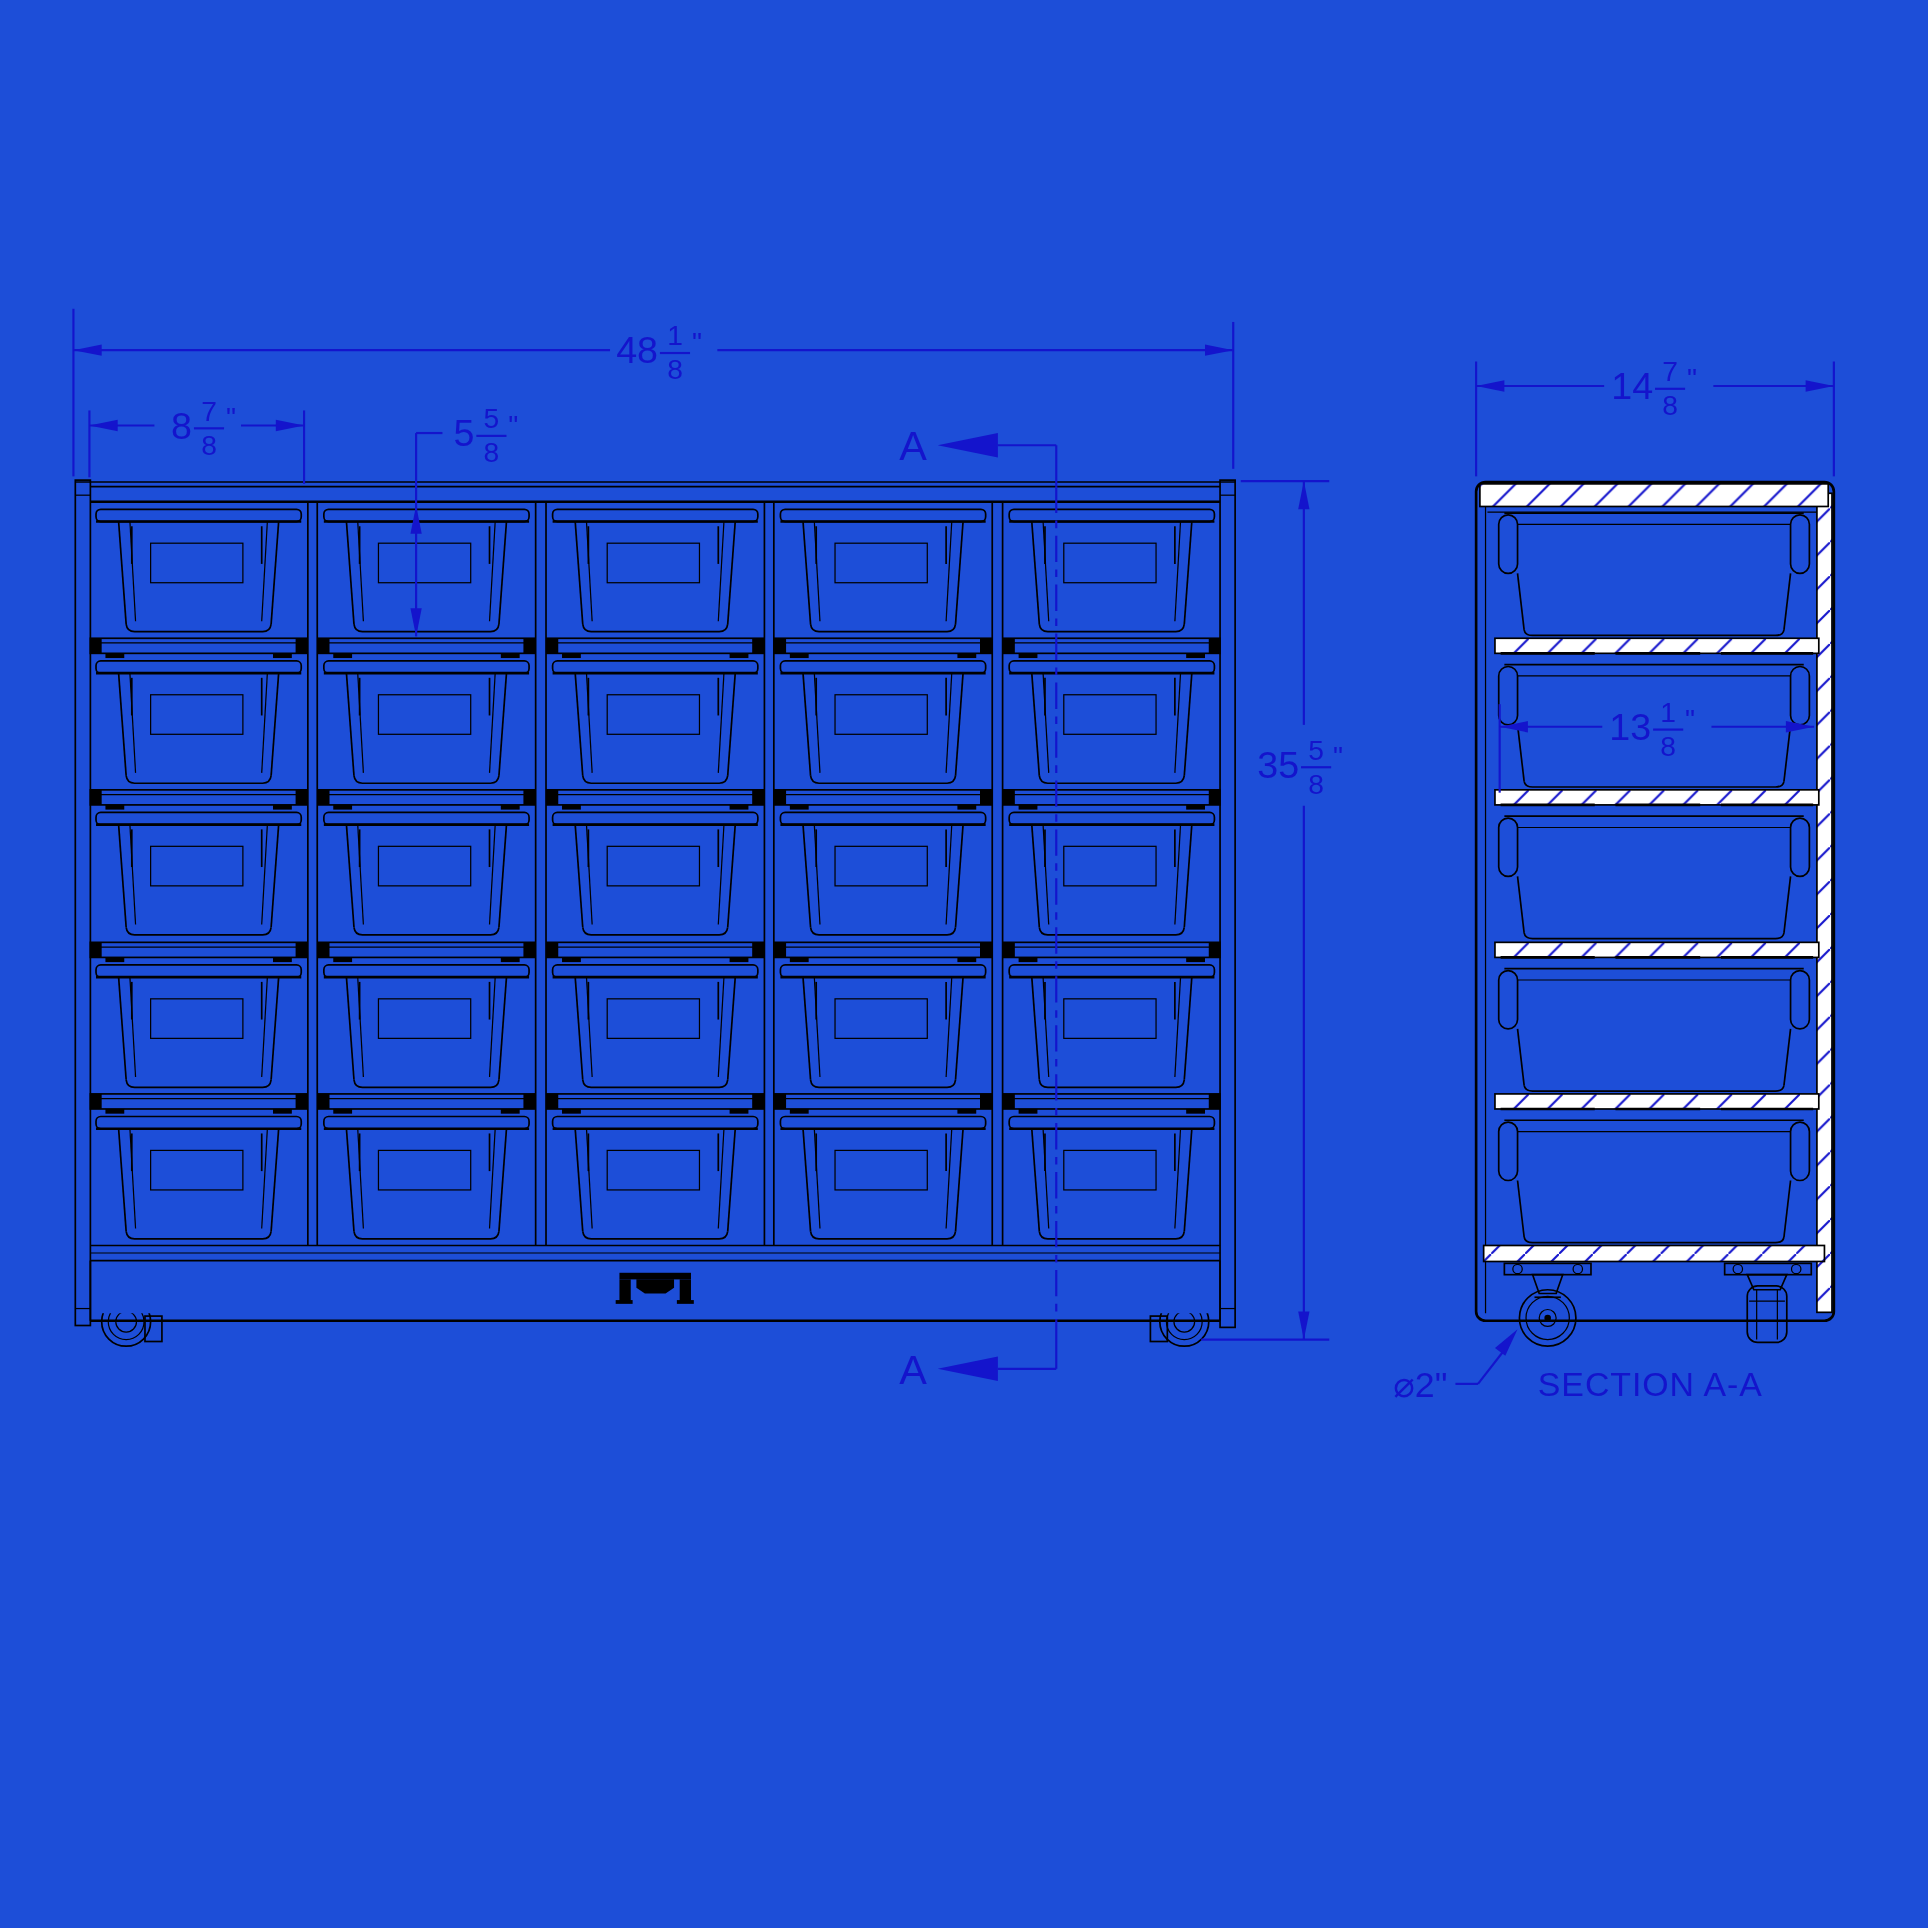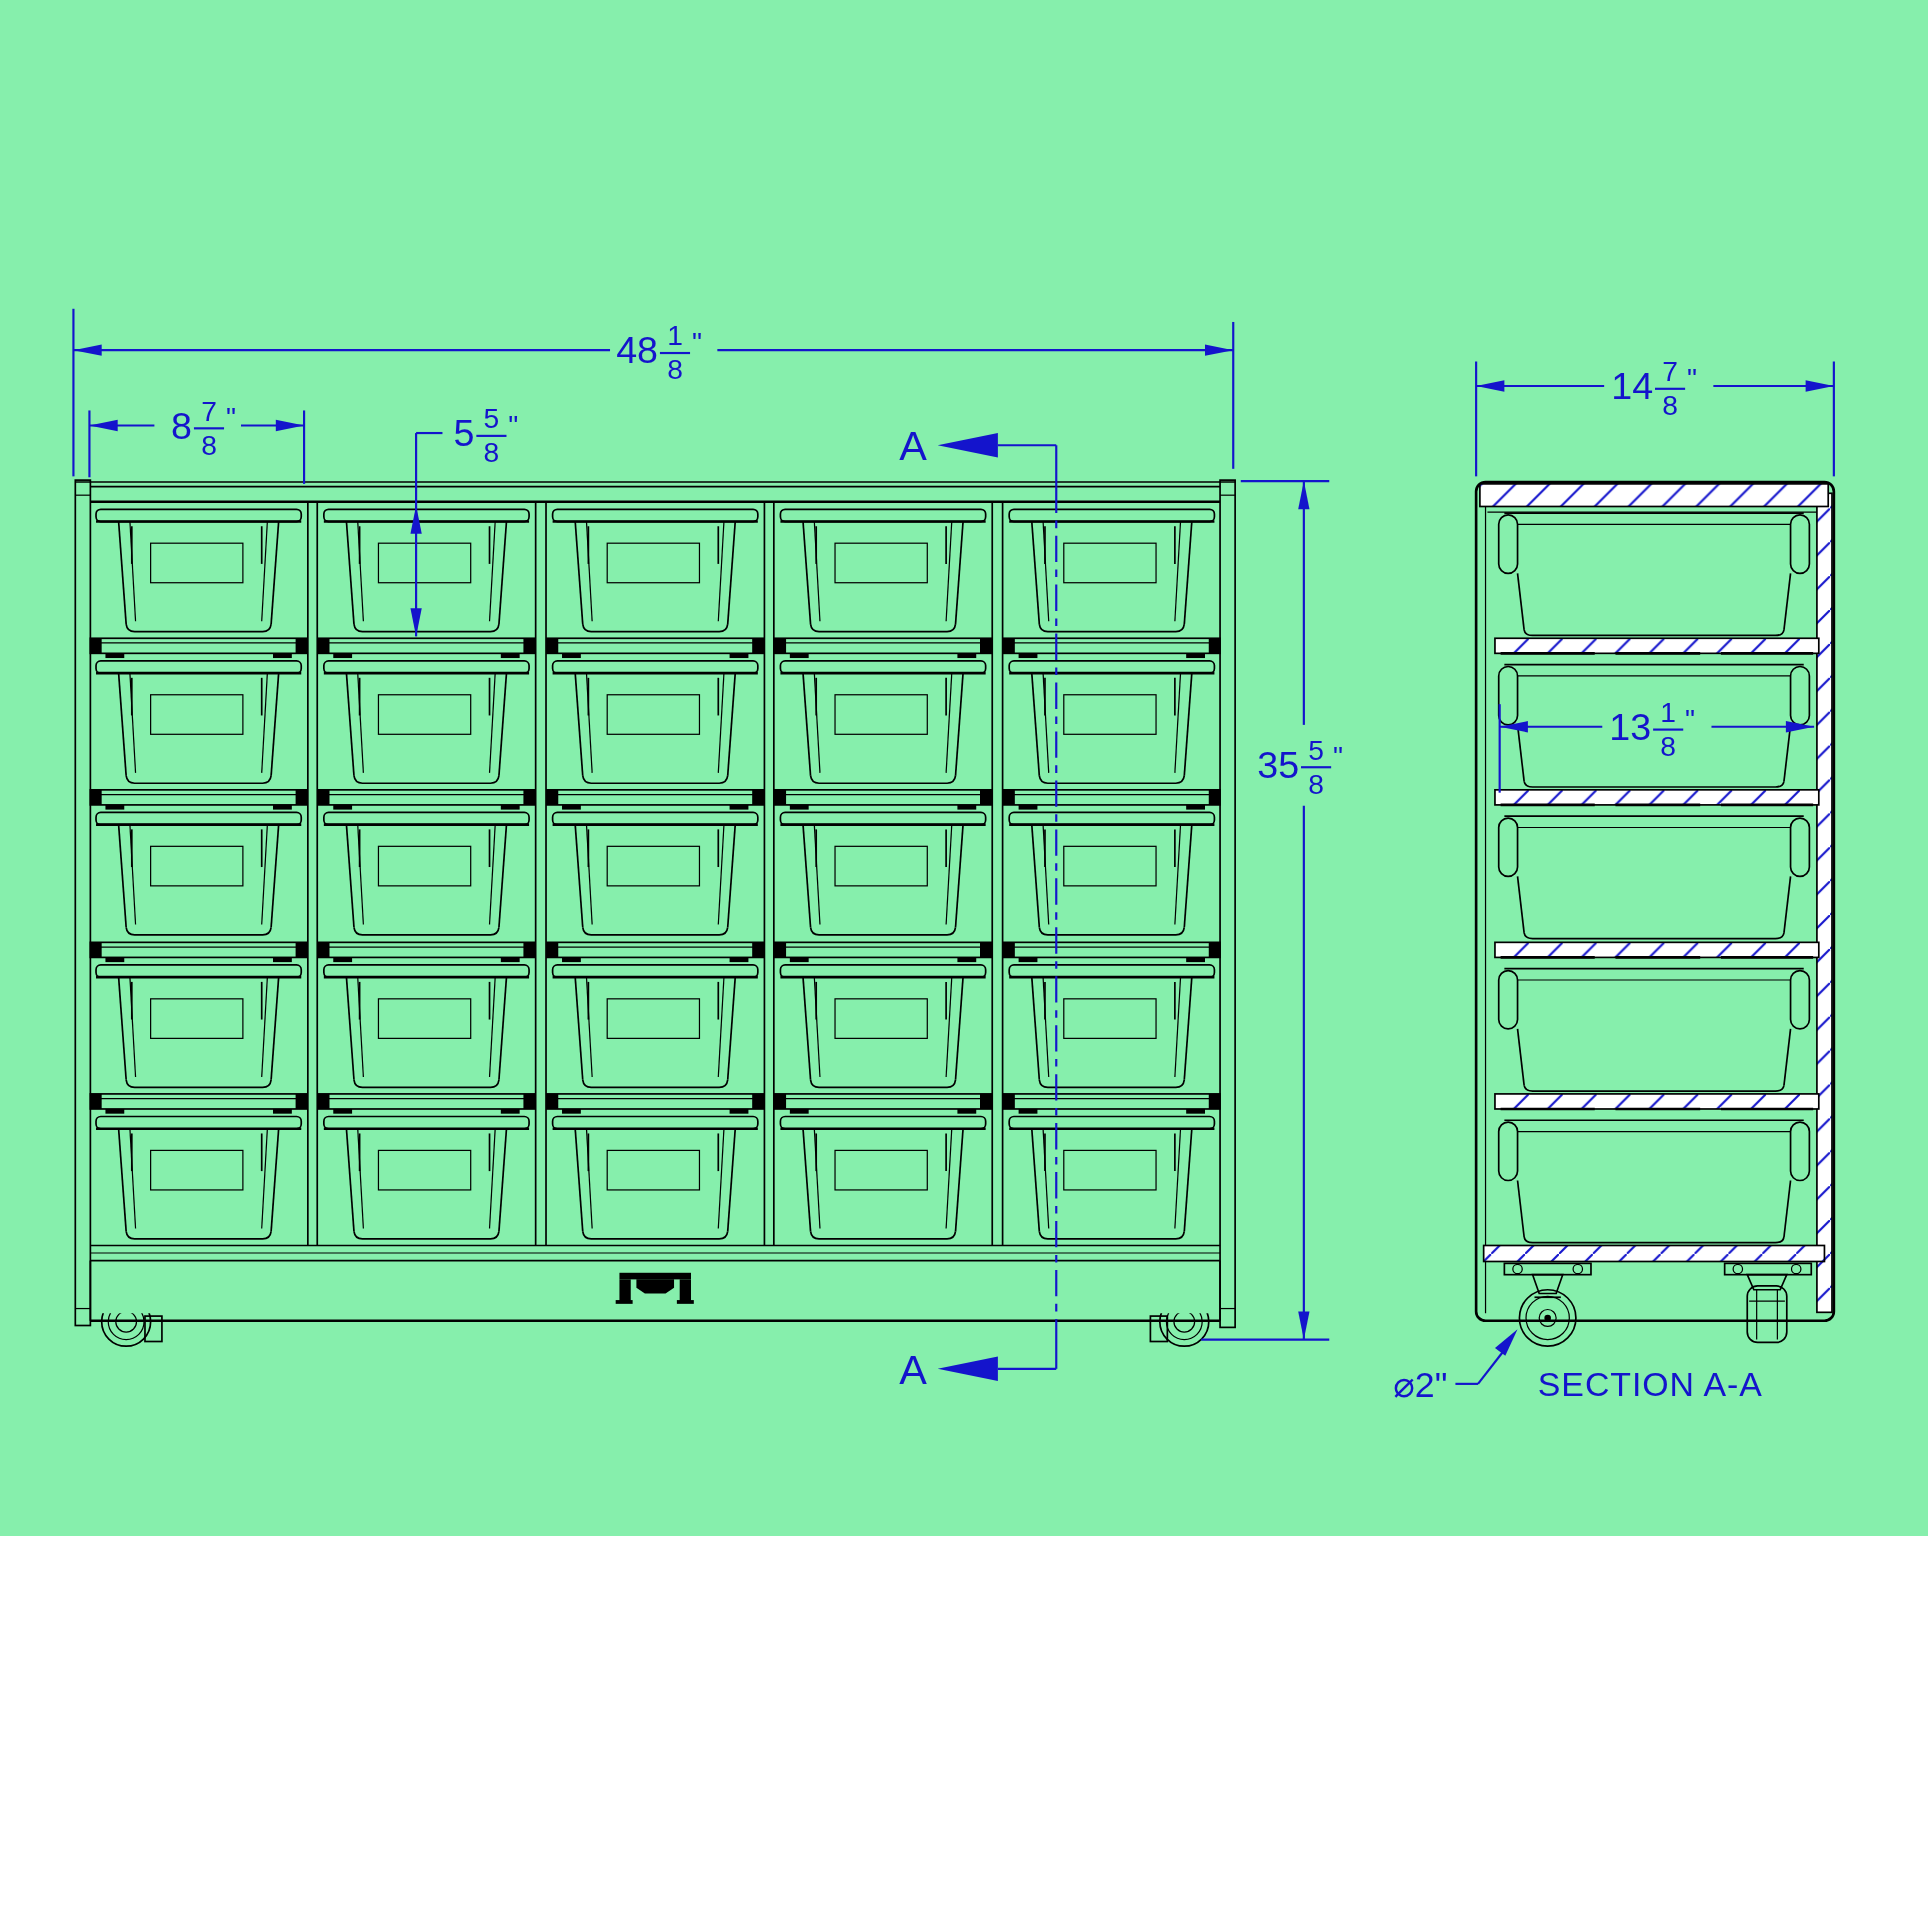--- a/index.html
+++ b/index.html
@@ -1,16 +1,16 @@
 <!DOCTYPE html>
 <html style="font-size:15px"><head>
 <meta charset="utf-8">
 <style>
   html,body{margin:0;padding:0;background:#ffffff;}
-  .canvas{position:relative;width:1928px;height:1536px;background:#86efac;overflow:hidden;}
+  .canvas{position:relative;width:1928px;height:1928px;background:#1d4ed8;overflow:hidden;}
   svg{display:block;}
   svg text{font-family:"Liberation Sans", sans-serif; fill:#1414CC; stroke:none;}
   .blk{stroke:#000000;fill:none;stroke-width:1.8;}
   .thin{stroke-width:1.3;}
   .thick{stroke-width:2.8;}
   .fillb{fill:#000000;stroke:none;}
   .hatched{fill:url(#hatch);stroke:#000000;stroke-width:1.8;}
   .dim{stroke:#1414CC;stroke-width:2.3;fill:none;}
   .dimfill{fill:#1414CC;stroke:none;}
   .dash{stroke-dasharray:28 8 8 8;}

